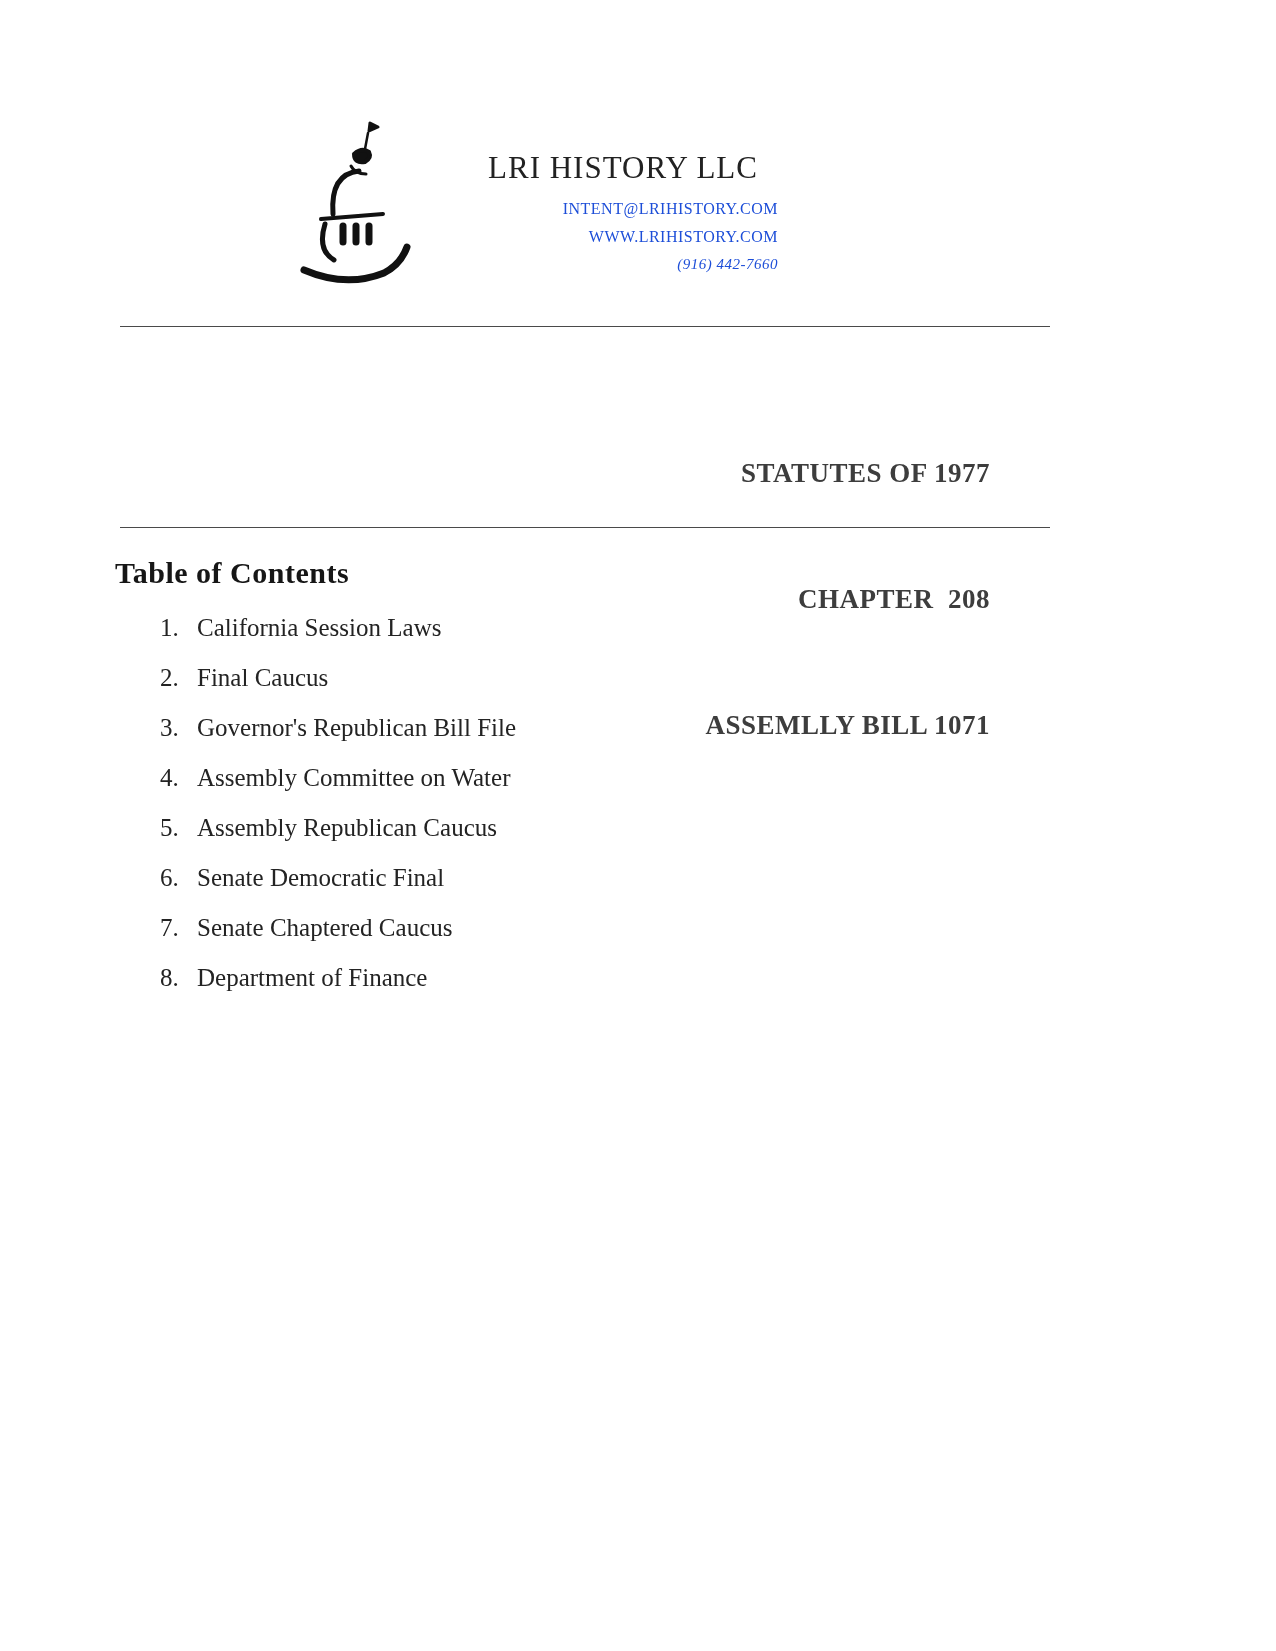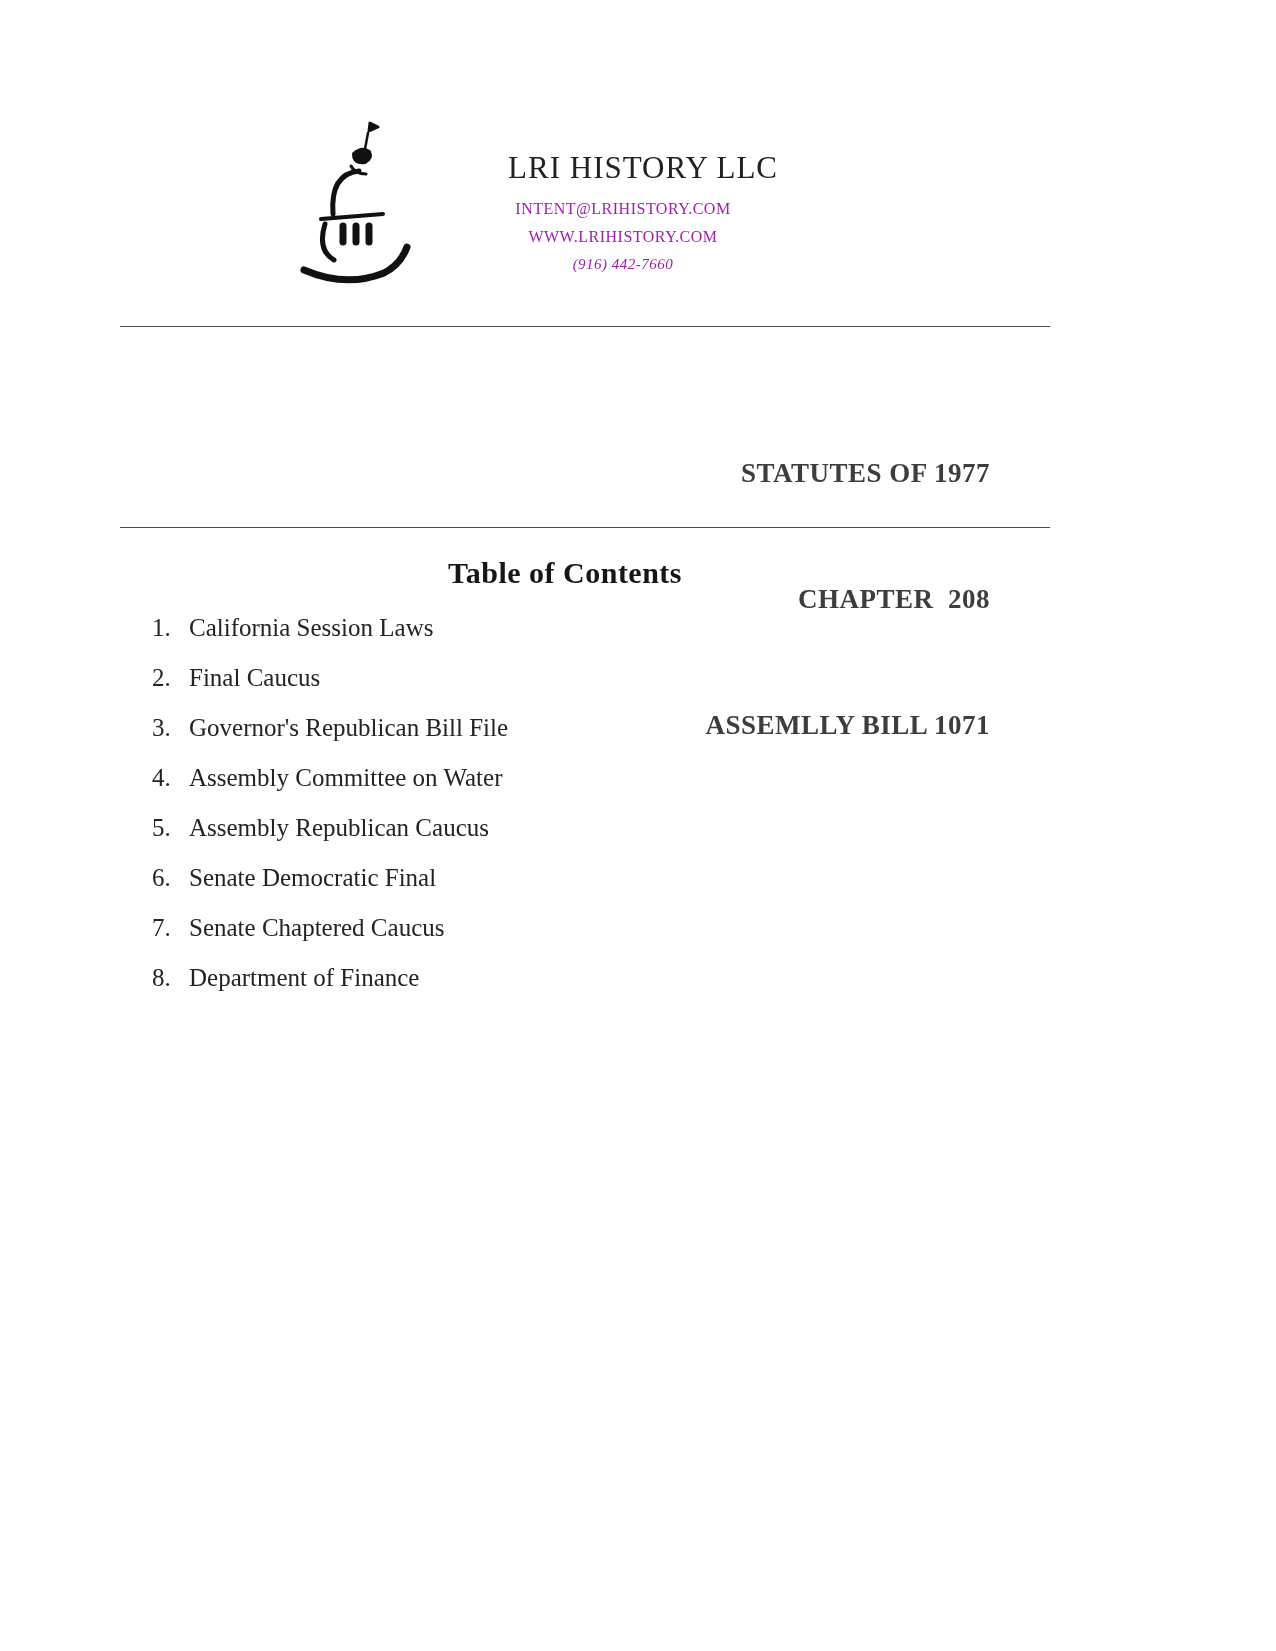--- a/index.html
+++ b/index.html
@@ -35,28 +35,28 @@
     margin-top: 32px;
     width: 310px;
     text-align: center;
   }
   .company-name {
     font-size: 31px;
     letter-spacing: 1px;
     color: #222;
     margin-bottom: 14px;
     white-space: nowrap;
-    text-align: right;
   }
   .head-line {
     font-size: 16px;
     letter-spacing: 0.5px;
-    color: #a21caf;
+    color: #1d4ed8;
     margin-bottom: 10px;
     white-space: nowrap;
+    text-align: right;
   }
   .head-line.phone {
     font-size: 15px;
     font-style: italic;
   }
 
   
   .rule {
     position: absolute;
     left: 120px;
@@ -87,24 +87,23 @@
     top: 556px;
     left: 115px;
     width: 900px;
   }
   .toc-heading {
     font-size: 30px;
     font-weight: bold;
     color: #161616;
     letter-spacing: 0.5px;
     margin: 0 0 24px 0;
-    text-align: center;
   }
   ol.toc-list {
-    margin: 0;
+    margin: 8px;
     padding-left: 62px;
     font-size: 25px;
     color: #232323;
   }
   ol.toc-list li {
     margin-bottom: 22px;
     padding-left: 12px;
     line-height: 28px;
   }
 </style>

